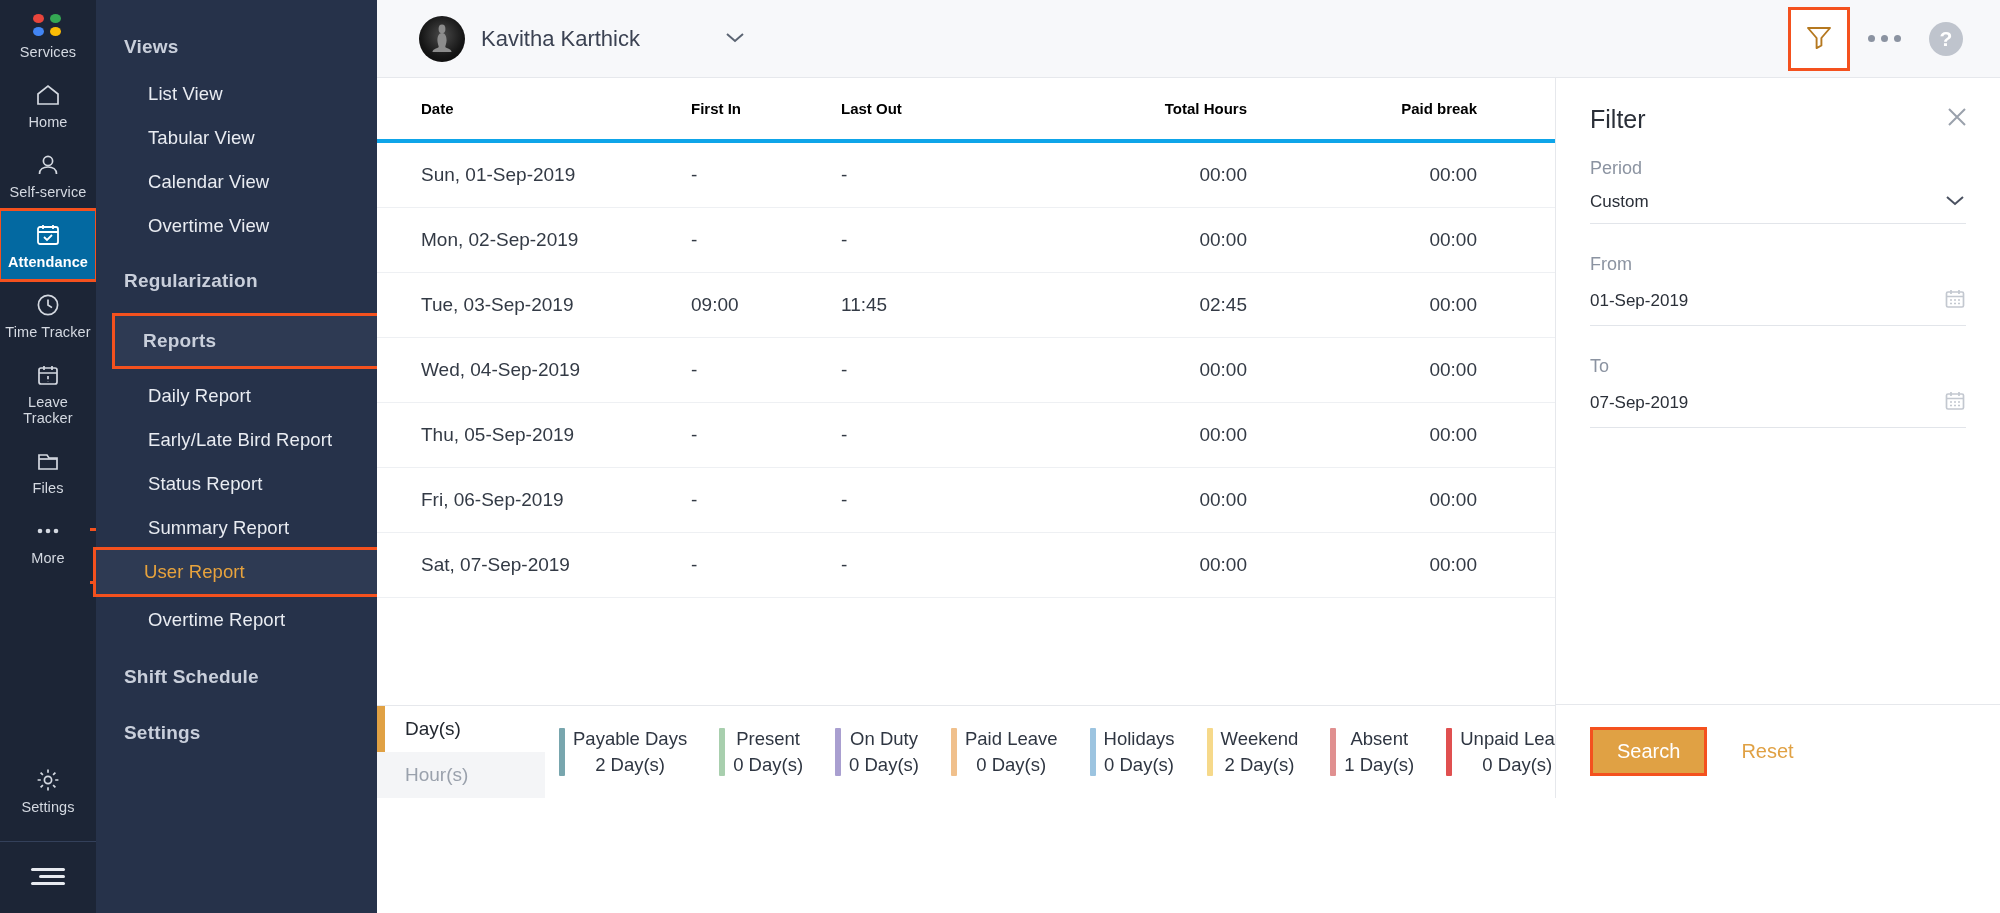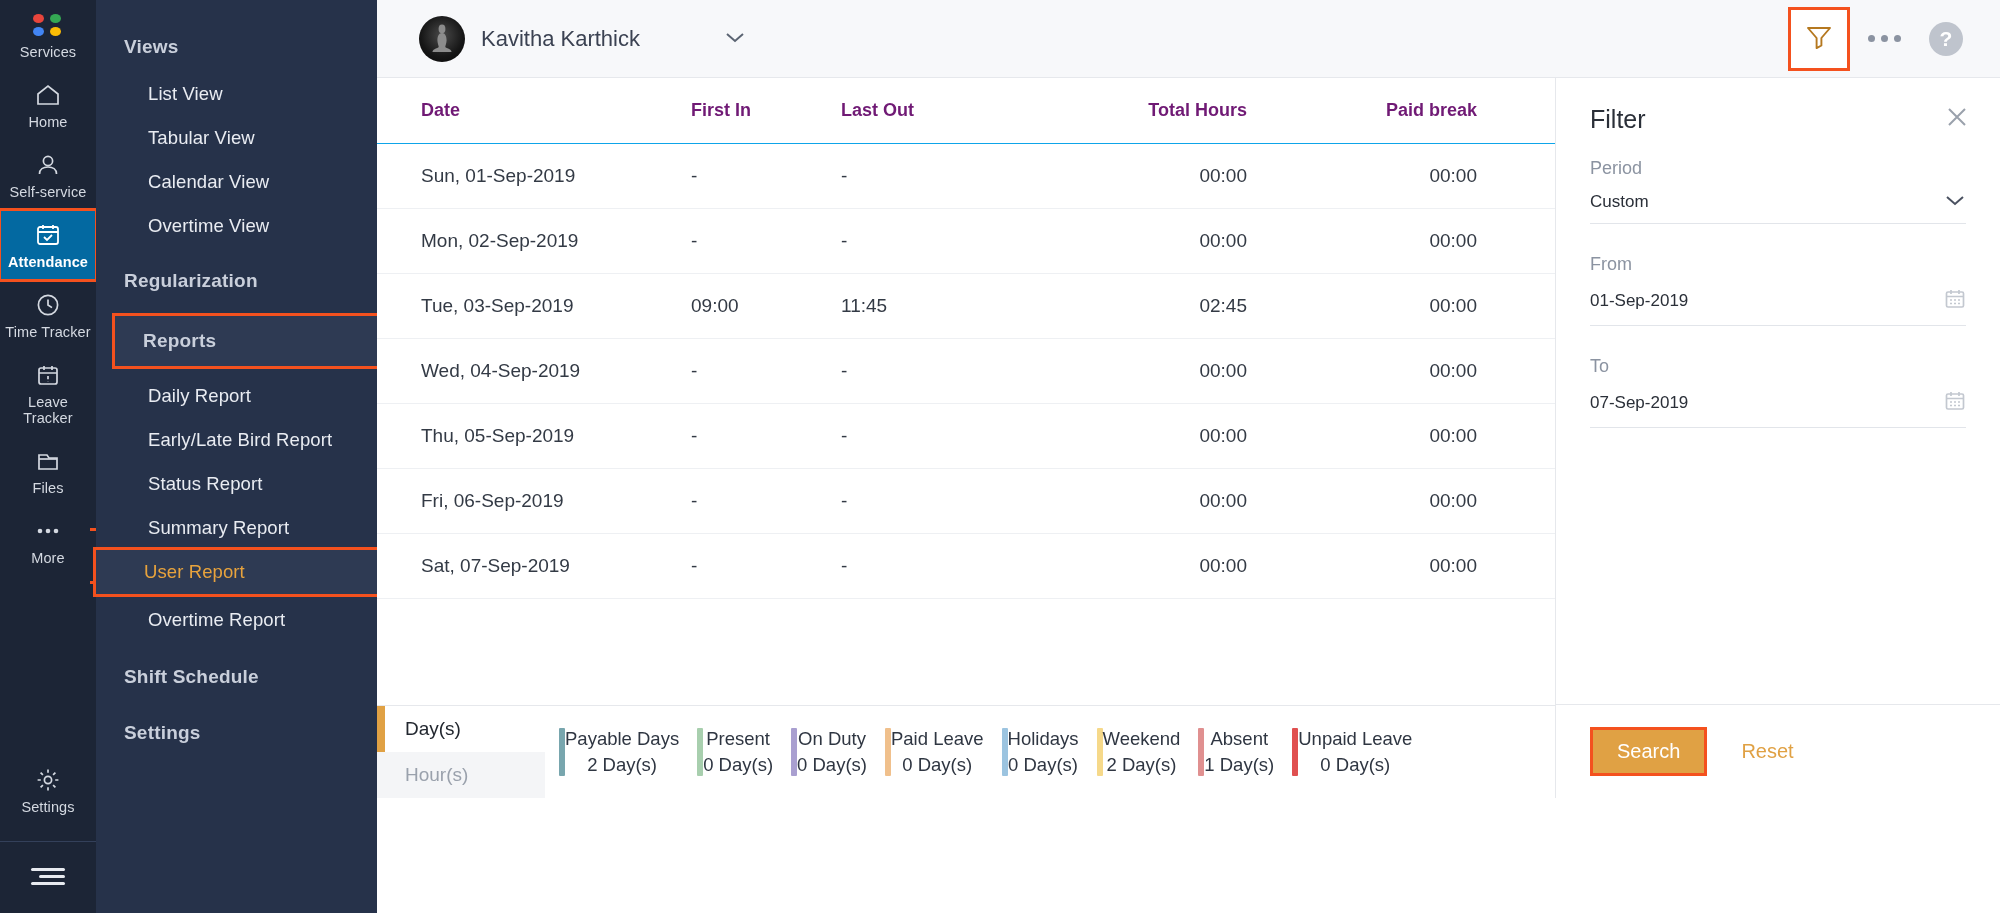--- a/index.html
+++ b/index.html
@@ -117,23 +117,23 @@
     width: 34px; height: 34px; border-radius: 50%;
     background: #bfc4cd; color: #ffffff;
     display:flex; align-items:center; justify-content:center;
     font-size: 21px; font-weight: 700;
   }
 
   
   .table-wrap { position: absolute; top: 78px; left: 0; right: 0; bottom: 93px; overflow: hidden; background:#fff;}
   table.rep { width: 1620px; border-collapse: collapse; table-layout: fixed; }
   table.rep th {
-    font-size: 18px; color: #701a75; font-weight: 700;
+    font-size: 15px; color: #000000; font-weight: 700;
     padding: 22px 0 22px 0; text-align: right;
-    border-bottom: 1px solid #0ea5e9;
+    border-bottom: 4px solid #0ea5e9;
     white-space: nowrap;
   }
   table.rep td {
     font-size: 19px; color: #333a45;
     padding: 21px 0;
     text-align: right;
     border-bottom: 1px solid #eef0f3;
     white-space: nowrap;
   }
   table.rep th.c-date, table.rep td.c-date { text-align: left; padding-left: 44px; }
@@ -152,22 +152,22 @@
     height: 46px; display: flex; align-items: center; padding-left: 28px;
     font-size: 19px;
   }
   .unit-tab.active { color: #22272f; background:#fff; border-left: 8px solid #e0a144; padding-left: 20px;}
   .unit-tab.inactive { color: #9aa1ac; background:#f4f5f7; }
   .summary-items {
     flex: 1 1 auto; display: flex; align-items: center; gap: 0px;
     padding-left: 14px;
   }
   .sum {
-    display: flex; align-items: stretch; gap: 0;
-    padding-right: 18px;
+    display: flex; align-items: stretch; gap: 8px;
+    padding-right: 32px;
   }
   .sum .bar { width: 6px; border-radius: 1px; }
   .sum .txt { display:flex; flex-direction: column; justify-content:center; gap:4px; }
   .sum .lbl { font-size: 18.5px; color: #2f3642; line-height: 22px; white-space: nowrap;}
   .sum .val { font-size: 18.5px; color: #2f3642; line-height: 22px; white-space: nowrap;}
 
   
   .filter-panel {
     position: absolute; top: 78px; right: 0; width: 445px; bottom: 0;
     background: #ffffff; border-left: 1px solid #e6e8ec;

